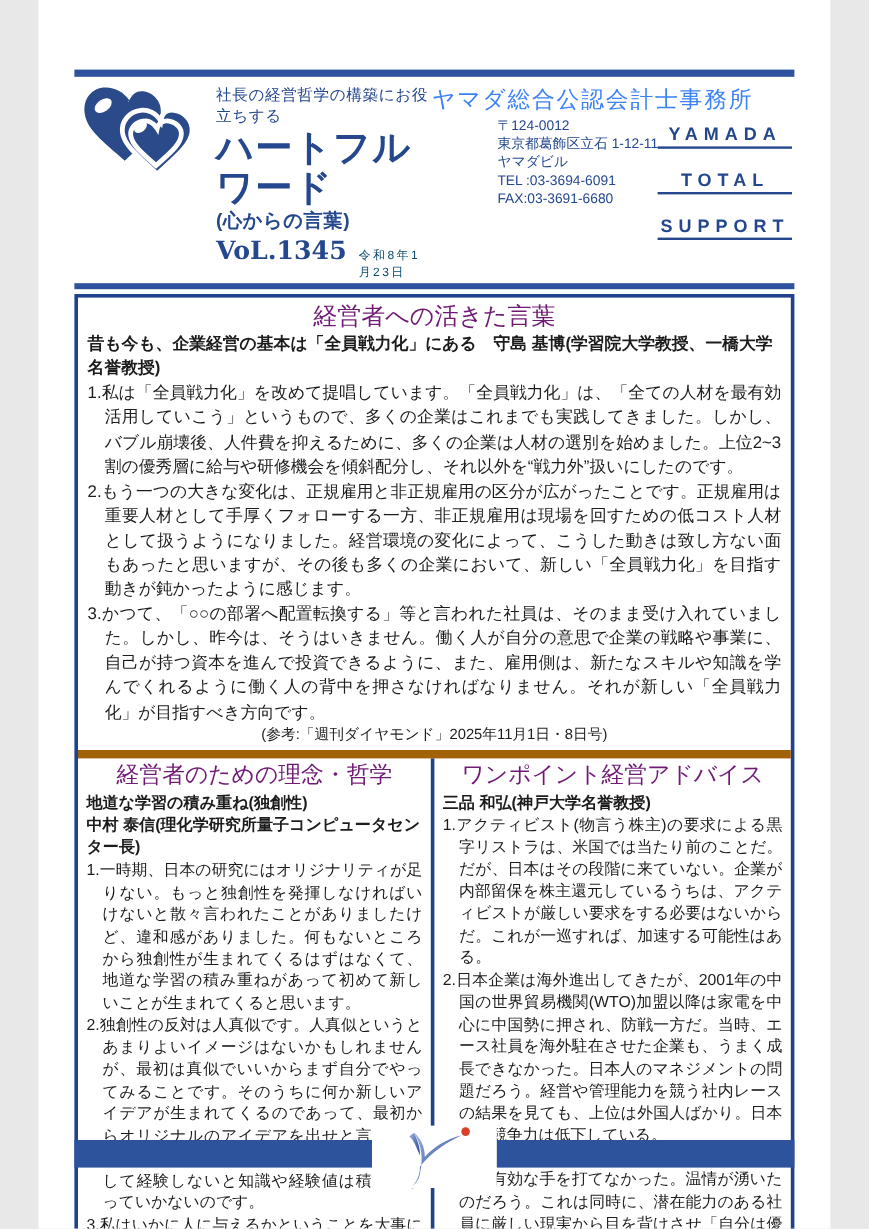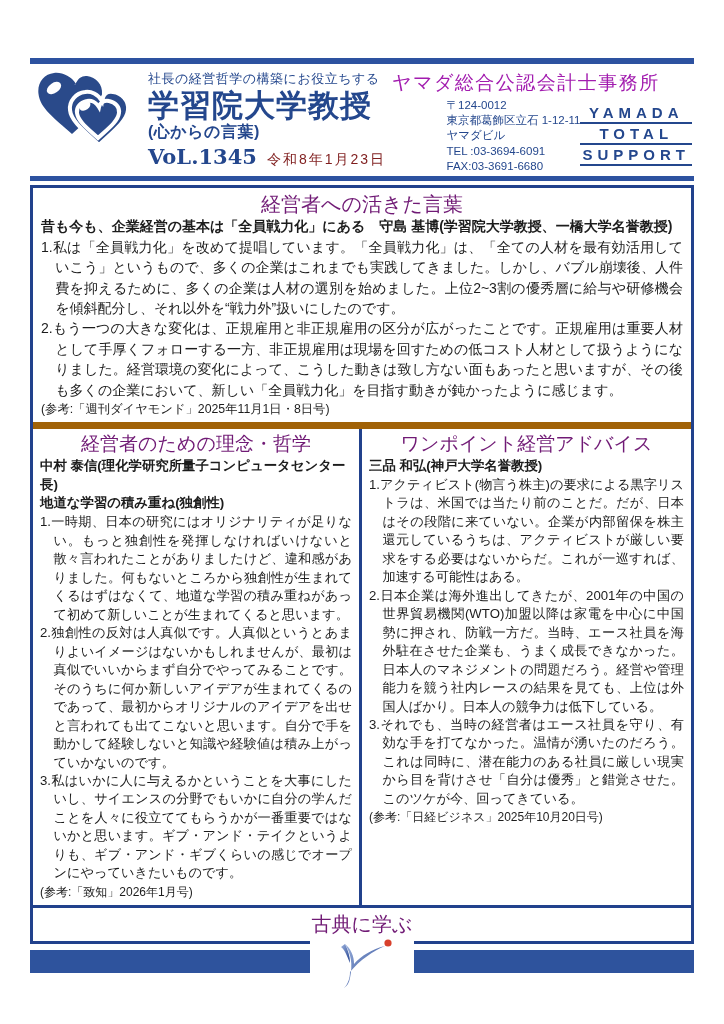--- a/index.html
+++ b/index.html
@@ -1,50 +1,50 @@
 <!DOCTYPE html>
 <html><head>
 <meta charset="utf-8">
 <style>
   * { margin:0; padding:0; box-sizing:border-box; }
   html,body { background:#e8e8e8; }
   .page {
-    width:724px; height:1024px; background:#ffffff; position:relative;
+    width:660px; height:1024px; background:#ffffff; position:relative;
     font-family:"Liberation Sans", sans-serif; color:#1c1c1c; overflow:hidden;
     margin:0 auto;
   }
   .inner { position:absolute; left:30px; right:30px; top:0; }
 
   
   .top-rule { margin-top:58px; height:6px; background:#2d52a0; }
   .header { display:flex; justify-content:space-between; padding:4px 2px 2px 2px; }
   .header-left { display:flex; align-items:flex-start; }
   .logo-wrap { width:104px; height:88px; margin:4px 6px 0 6px; flex:none; }
   .title-block { padding-top:2px; }
   .tagline { color:#24478d; font-size:13px; letter-spacing:0.5px; }
   .nl-title { color:#24478d; font-size:31px; font-family:"DejaVu Serif", serif; font-weight:bold; letter-spacing:1px; line-height:1.1; }
   .nl-subtitle { color:#24478d; font-size:16px; font-weight:bold; letter-spacing:0.5px; }
   .vol-line { display:flex; align-items:baseline; gap:10px; margin-top:1px;justify-content:flex-end; }
   .vol { color:#24478d; font-size:21px; font-weight:bold; font-family:"DejaVu Serif", serif; }
-  .issue-date { color:#7f1d1d; font-size:14px; letter-spacing:2px; }
+  .issue-date { color:#0c4a6e; font-size:10px; letter-spacing:2px; }
   .header-right { width:300px; padding-top:2px; flex:none; }
-  .office-name { color:#a21caf; font-size:19px; font-family:"DejaVu Serif", serif; letter-spacing:1.5px; white-space:nowrap; }
+  .office-name { color:#3b82f6; font-size:19px; font-family:"DejaVu Serif", serif; letter-spacing:1.5px; white-space:nowrap; }
   .office-row { display:flex; justify-content:flex-end; margin-top:2px; }
   .addr { color:#24478d; font-size:11.5px; line-height:1.32; }
   .brand { padding-top:6px; }
-  .brand div { color:#24478d; font-size:15px; font-weight:bold; letter-spacing:5px; border-bottom:2px solid #24478d; margin-bottom:1px; text-align:center; padding:0 2px 1px 2px; }
+  .brand div { color:#24478d; font-size:15px; font-weight:bold; letter-spacing:5px; border-bottom:2px solid #24478d; margin-bottom:18px; text-align:center; padding:0 2px 1px 2px; }
   .bottom-rule { height:5px; background:#2d52a0; }
 
   
   .sheet { border:3px solid #21418c; margin-top:4px; }
   .box { padding:3px 8px 4px 8px; }
   .box-title { text-align:center; font-size:20px; color:#701a75; line-height:1.3; }
   .box-heading { font-weight:bold; font-size:14px; line-height:1.42; }
   .para { font-size:14px; line-height:1.46; padding-left:1.02em; text-indent:-1.02em; text-align:justify; }
-  .ref { text-align:left; font-size:12.3px; padding-top:1px; }
+  .ref { text-align:center; font-size:12.3px; padding-top:1px; }
   .cols { display:flex; border-top:7px solid #a16207; border-bottom:3px solid #21418c; }
   .col { width:50%; padding:3px 7px 4px 7px; }
   .col-left { border-right:3px solid #21418c; }
   .col .box-title { font-size:19px; }
   .col .box-heading { font-size:13.4px; line-height:1.4; }
   .col .para { font-size:13.2px; line-height:1.4; }
   .col .ref { font-size:12px; }
 
   
   .footer { position:absolute; left:30px; right:30px; top:948px; height:40px; }
@@ -68,21 +68,21 @@
             <ellipse cx="16" cy="16" rx="8" ry="5" transform="rotate(-35 16 16)" fill="#ffffff"></ellipse>
             <g transform="translate(30,18)">
               <path d="M34 11 C30 4 23 1 17 2 C8 3 1 11 2 20 C3 31 16 41 31 55 C46 41 59 31 60 20 C61 11 54 3 45 2 C39 1 35 4 34 11 Z" fill="#2a4a8a" stroke="#ffffff" stroke-width="4"></path>
               <path d="M31 17 C28 12 23 10 19 11 C13 12 8 17 9 23 C10 31 19 38 30 48 C41 38 50 31 51 23 C52 17 47 12 41 11 C37 10 32 12 31 17 Z" fill="none" stroke="#ffffff" stroke-width="4"></path>
               <ellipse cx="17" cy="16" rx="6" ry="4" transform="rotate(-35 17 16)" fill="#ffffff"></ellipse>
             </g>
           </svg>
         </div>
         <div class="title-block">
           <div class="tagline">社長の経営哲学の構築にお役立ちする</div>
-          <div class="nl-title">学習院大学教授</div>
+          <div class="nl-title">ハートフルワード</div>
           <div class="nl-subtitle">(心からの言葉)</div>
           <div class="vol-line">
             <span class="vol">VoL.1345</span>
             <span class="issue-date">令和8年1月23日</span>
           </div>
         </div>
       </div>
 
       <div class="header-right">
         <div class="office-name">ヤマダ総合公認会計士事務所</div>
@@ -105,28 +105,29 @@
 
     <div class="bottom-rule"></div>
 
     <div class="sheet">
 
       <section class="box main-box">
         <div class="box-title">経営者への活きた言葉</div>
         <div class="box-heading">昔も今も、企業経営の基本は「全員戦力化」にある　守島 基博(学習院大学教授、一橋大学名誉教授)</div>
         <p class="para">1.私は「全員戦力化」を改めて提唱しています。「全員戦力化」は、「全ての人材を最有効活用していこう」というもので、多くの企業はこれまでも実践してきました。しかし、バブル崩壊後、人件費を抑えるために、多くの企業は人材の選別を始めました。上位2~3割の優秀層に給与や研修機会を傾斜配分し、それ以外を“戦力外”扱いにしたのです。</p>
         <p class="para">2.もう一つの大きな変化は、正規雇用と非正規雇用の区分が広がったことです。正規雇用は重要人材として手厚くフォローする一方、非正規雇用は現場を回すための低コスト人材として扱うようになりました。経営環境の変化によって、こうした動きは致し方ない面もあったと思いますが、その後も多くの企業において、新しい「全員戦力化」を目指す動きが鈍かったように感じます。</p>
+        <p class="para">3.かつて、「○○の部署へ配置転換する」等と言われた社員は、そのまま受け入れていました。しかし、昨今は、そうはいきません。働く人が自分の意思で企業の戦略や事業に、自己が持つ資本を進んで投資できるように、また、雇用側は、新たなスキルや知識を学んでくれるように働く人の背中を押さなければなりません。それが新しい「全員戦力化」が目指すべき方向です。</p>
         <div class="ref">(参考:「週刊ダイヤモンド」2025年11月1日・8日号)</div>
       </section>
 
       <div class="cols">
         <section class="col col-left">
           <div class="box-title">経営者のための理念・哲学</div>
+          <div class="box-heading">地道な学習の積み重ね(独創性)</div>
           <div class="box-heading">中村 泰信(理化学研究所量子コンピュータセンター長)</div>
-          <div class="box-heading">地道な学習の積み重ね(独創性)</div>
           <p class="para">1.一時期、日本の研究にはオリジナリティが足りない。もっと独創性を発揮しなければいけないと散々言われたことがありましたけど、違和感がありました。何もないところから独創性が生まれてくるはずはなくて、地道な学習の積み重ねがあって初めて新しいことが生まれてくると思います。</p>
           <p class="para">2.独創性の反対は人真似です。人真似というとあまりよいイメージはないかもしれませんが、最初は真似でいいからまず自分でやってみることです。そのうちに何か新しいアイデアが生まれてくるのであって、最初からオリジナルのアイデアを出せと言われても出てこないと思います。自分で手を動かして経験しないと知識や経験値は積み上がっていかないのです。</p>
           <p class="para">3.私はいかに人に与えるかということを大事にしたいし、サイエンスの分野でもいかに自分の学んだことを人々に役立ててもらうかが一番重要ではないかと思います。ギブ・アンド・テイクというよりも、ギブ・アンド・ギブくらいの感じでオープンにやっていきたいものです。</p>
           <div class="ref">(参考:「致知」2026年1月号)</div>
         </section>
 
         <section class="col">
           <div class="box-title">ワンポイント経営アドバイス</div>
           <div class="box-heading">三品 和弘(神戸大学名誉教授)</div>
           <p class="para">1.アクティビスト(物言う株主)の要求による黒字リストラは、米国では当たり前のことだ。だが、日本はその段階に来ていない。企業が内部留保を株主還元しているうちは、アクティビストが厳しい要求をする必要はないからだ。これが一巡すれば、加速する可能性はある。</p>

